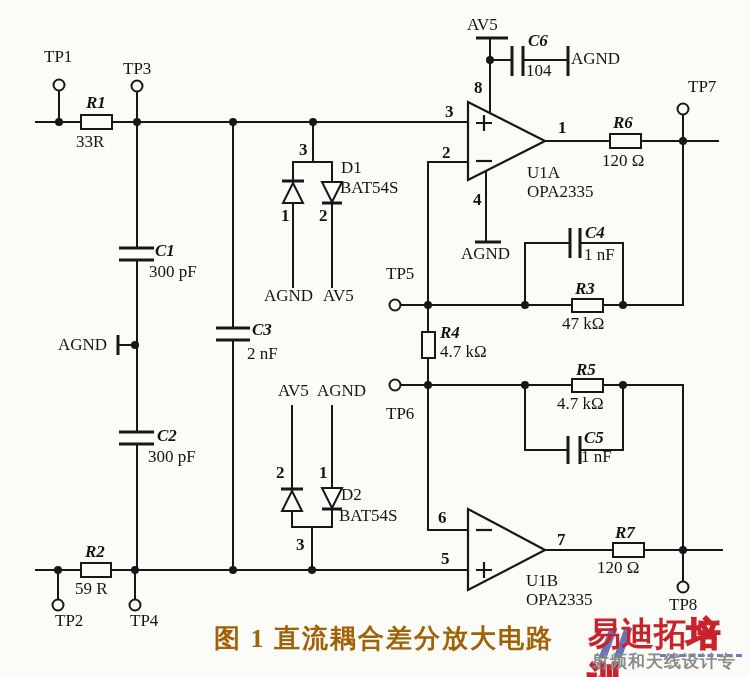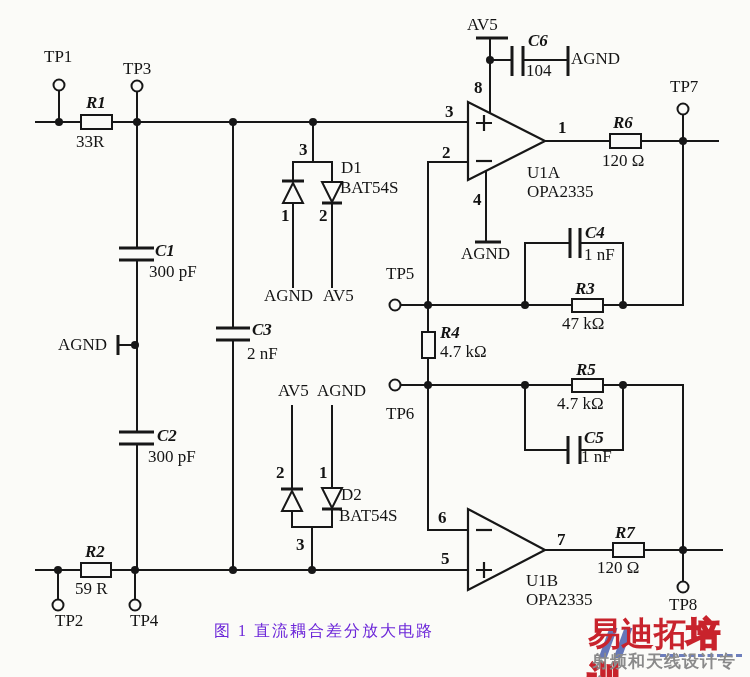--- a/index.html
+++ b/index.html
@@ -3,22 +3,22 @@
 <meta charset="utf-8">
 <style>
   html,body{margin:0;padding:0;background:#ffffff;}
   #stage{position:relative;width:750px;height:677px;background:#fbfbf8;overflow:hidden;
          font-family:"Liberation Serif", serif;}
   svg{position:absolute;left:0;top:0;}
   .lbl{position:absolute;font:17px "Liberation Serif", serif;color:#141414;
        white-space:nowrap;line-height:1.05;}
   .ref{font-style:italic;font-weight:700;}
   .pin{font-weight:600;}
-  .caption{position:absolute;left:214px;top:621px;font-size:16px;letter-spacing:2px;
-           color:#6d28d9;font-weight:400;}
+  .caption{position:absolute;left:214px;top:621px;font-size:26px;letter-spacing:2px;
+           color:#a16207;font-weight:700;}
   .wm-brand{position:absolute;left:588px;top:612px;font-size:33px;font-weight:bold;
             letter-spacing:0px;z-index:3;}
   .wm-main{color:#c8232c;}
   .wm-accent{color:#ef9598;-webkit-text-stroke:2px #c8232c;}
   .wm-tag{position:absolute;left:592px;top:650px;font-size:17px;font-weight:bold;
           letter-spacing:1px;z-index:3;}
   .blue-stroke{position:absolute;background:#4a5fae;transform:skewX(-20deg);
                opacity:.85;z-index:2;}
   .blue-squiggle{position:absolute;left:660px;top:648px;width:82px;height:6px;
                  border-bottom:3px dashed #4a5fae;opacity:.8;z-index:2;}
@@ -166,21 +166,21 @@
 <span class="lbl pin" style="left:445px;top:103px">3</span>
 <span class="lbl pin" style="left:442px;top:144px">2</span>
 <span class="lbl pin" style="left:473px;top:191px">4</span>
 <span class="lbl" style="left:461px;top:245px">AGND</span>
 <span class="lbl" style="left:527px;top:164px">U1A</span>
 <span class="lbl" style="left:527px;top:183px">OPA2335</span>
 <span class="lbl pin" style="left:558px;top:119px">1</span>
 
 <span class="lbl ref" style="left:613px;top:114px">R6</span>
 <span class="lbl" style="left:602px;top:152px">120 Ω</span>
-<span class="lbl" style="left:670px;top:78px">TP7</span>
+<span class="lbl" style="left:688px;top:78px">TP7</span>
 
 <span class="lbl" style="left:386px;top:265px">TP5</span>
 <span class="lbl ref" style="left:440px;top:324px">R4</span>
 <span class="lbl" style="left:440px;top:343px">4.7 kΩ</span>
 <span class="lbl ref" style="left:585px;top:224px">C4</span>
 <span class="lbl" style="left:584px;top:246px">1 nF</span>
 <span class="lbl ref" style="left:575px;top:280px">R3</span>
 <span class="lbl" style="left:562px;top:315px">47 kΩ</span>
 
 <span class="lbl ref" style="left:576px;top:361px">R5</span>

